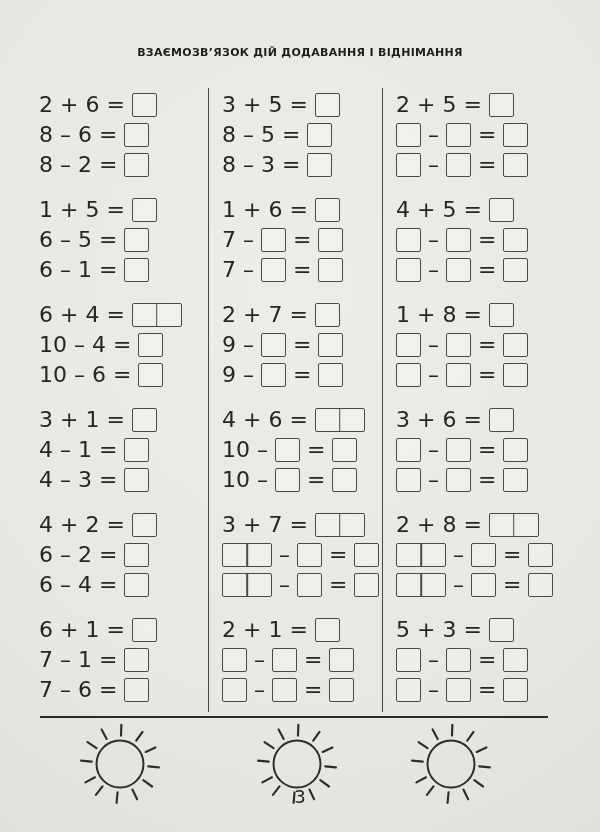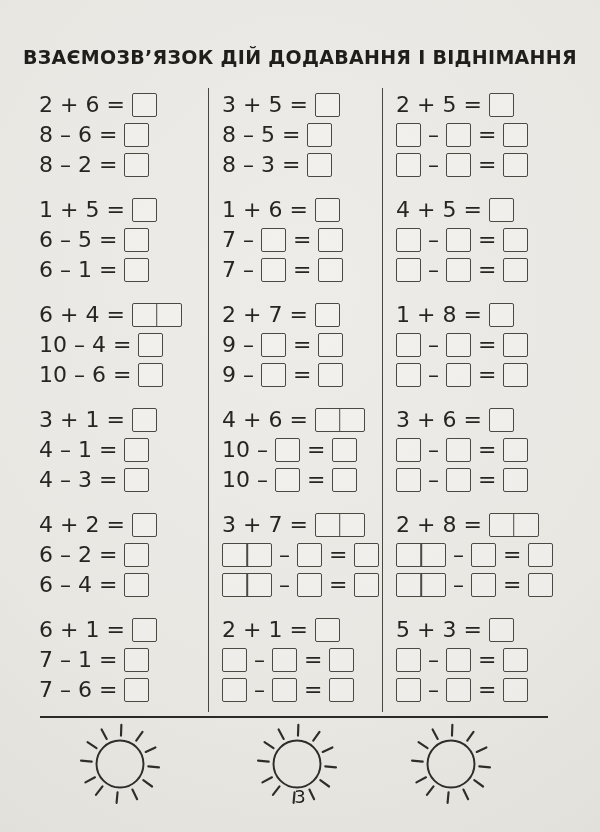--- a/index.html
+++ b/index.html
@@ -4,21 +4,21 @@
 <style>
   html,body{margin:0;padding:0;}
   body{
     width:600px;height:832px;position:relative;overflow:hidden;
     font-family:"DejaVu Sans","Liberation Sans",sans-serif;
     color:#2b2a27;
     background:radial-gradient(120% 100% at 50% 35%, #edece8 0%, #e9e7e2 50%, #e1dfd9 82%, #d3d1ca 100%);
   }
   .page-title{
     position:absolute;top:46px;left:0;width:100%;text-align:center;
-    font-size:19px;font-weight:700;letter-spacing:0.3px;color:#1f1e1b;
+    font-size:11px;font-weight:700;letter-spacing:0.3px;color:#1f1e1b;
   }
   .worksheet{
     position:absolute;top:88px;left:26px;
     display:grid;grid-template-columns:182px 174px 196px;
   }
   .column{padding-left:13px;padding-top:2px;height:624px;box-sizing:border-box;}
   .column + .column{border-left:1.6px solid #47463f;}
   .equation-group{margin-bottom:15px;}
   .equation-row{height:30px;display:flex;align-items:center;gap:7px;font-size:22px;color:#262521;}
   .equation-row span{line-height:1;}

